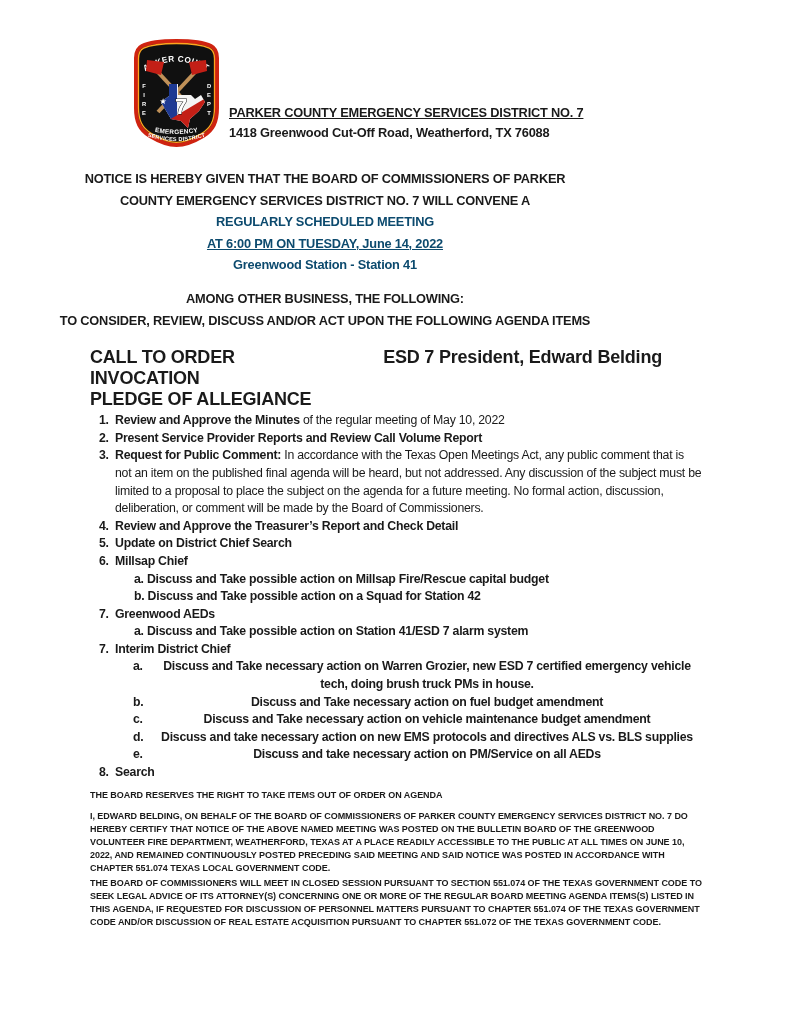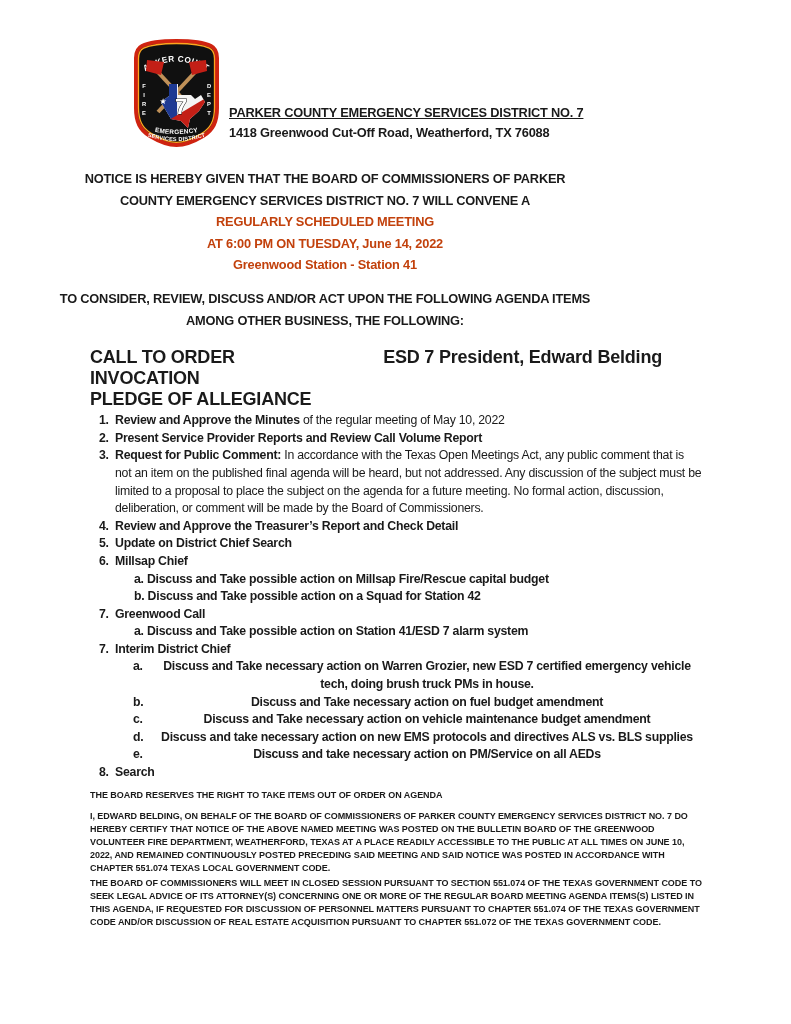--- a/index.html
+++ b/index.html
@@ -32,22 +32,22 @@
     letter-spacing:-0.2px;
     white-space:nowrap;
   }
   
   .flow { position:absolute; left:0; top:168px; width:650px; }
   .notice {
     text-align:center; font-weight:bold;
     font-size:12.8px; line-height:21.6px;
     letter-spacing:-0.2px;
   }
-  .red { color:#c2410c; }
-  .u { }
+  .red { color:#0c4a6e; }
+  .u { text-decoration:underline; }
   .purpose {
     margin-top:12px;
     text-align:center; font-weight:bold;
     font-size:12.8px; line-height:21.6px;
     letter-spacing:-0.2px;
   }
   .content { margin-left:90px; width:612px; }
   .prelim {
     margin-top:16px;
     font-weight:bold; font-size:18px; line-height:21px;
@@ -146,22 +146,22 @@
 
     <div class="notice">
       <div>NOTICE IS HEREBY GIVEN THAT THE BOARD OF COMMISSIONERS OF PARKER</div>
       <div>COUNTY EMERGENCY SERVICES DISTRICT NO. 7 WILL CONVENE A</div>
       <div class="red">REGULARLY SCHEDULED MEETING</div>
       <div class="red u">AT 6:00 PM ON TUESDAY, June 14, 2022</div>
       <div class="red">Greenwood Station - Station 41</div>
     </div>
 
     <div class="purpose">
+      <div>AMONG OTHER BUSINESS, THE FOLLOWING:</div>
       <div>TO CONSIDER, REVIEW, DISCUSS AND/OR ACT UPON THE FOLLOWING AGENDA ITEMS</div>
-      <div>AMONG OTHER BUSINESS, THE FOLLOWING:</div>
     </div>
 
     <div class="content">
 
       <div class="prelim">
         <div class="prelim-row">
           <span>CALL TO ORDER</span>
           <span>ESD 7 President, Edward Belding</span>
         </div>
         <div>INVOCATION</div>
@@ -197,21 +197,21 @@
 
         <div class="item">
           <span class="num">6.</span>
           <div class="itext"><span class="b">Millsap Chief</span><span></span></div>
         </div>
         <div class="sub-a">a. Discuss and Take possible action on Millsap Fire/Rescue capital budget</div>
         <div class="sub-a">b. Discuss and Take possible action on a Squad for Station 42</div>
 
         <div class="item">
           <span class="num">7.</span>
-          <div class="itext"><span class="b">Greenwood Call</span><span></span></div>
+          <div class="itext"><span class="b">Greenwood AEDs</span><span></span></div>
         </div>
         <div class="sub-a">a. Discuss and Take possible action on Station 41/ESD 7 alarm system</div>
 
         <div class="item">
           <span class="num">7.</span>
           <div class="itext"><span class="b">Interim District Chief</span><span></span></div>
         </div>
         <div class="sub-b">
           <span class="letter">a.</span>
           <span class="stext">Discuss and  Take necessary action on Warren Grozier, new ESD 7 certified emergency vehicle tech, doing brush truck PMs in house.</span>

